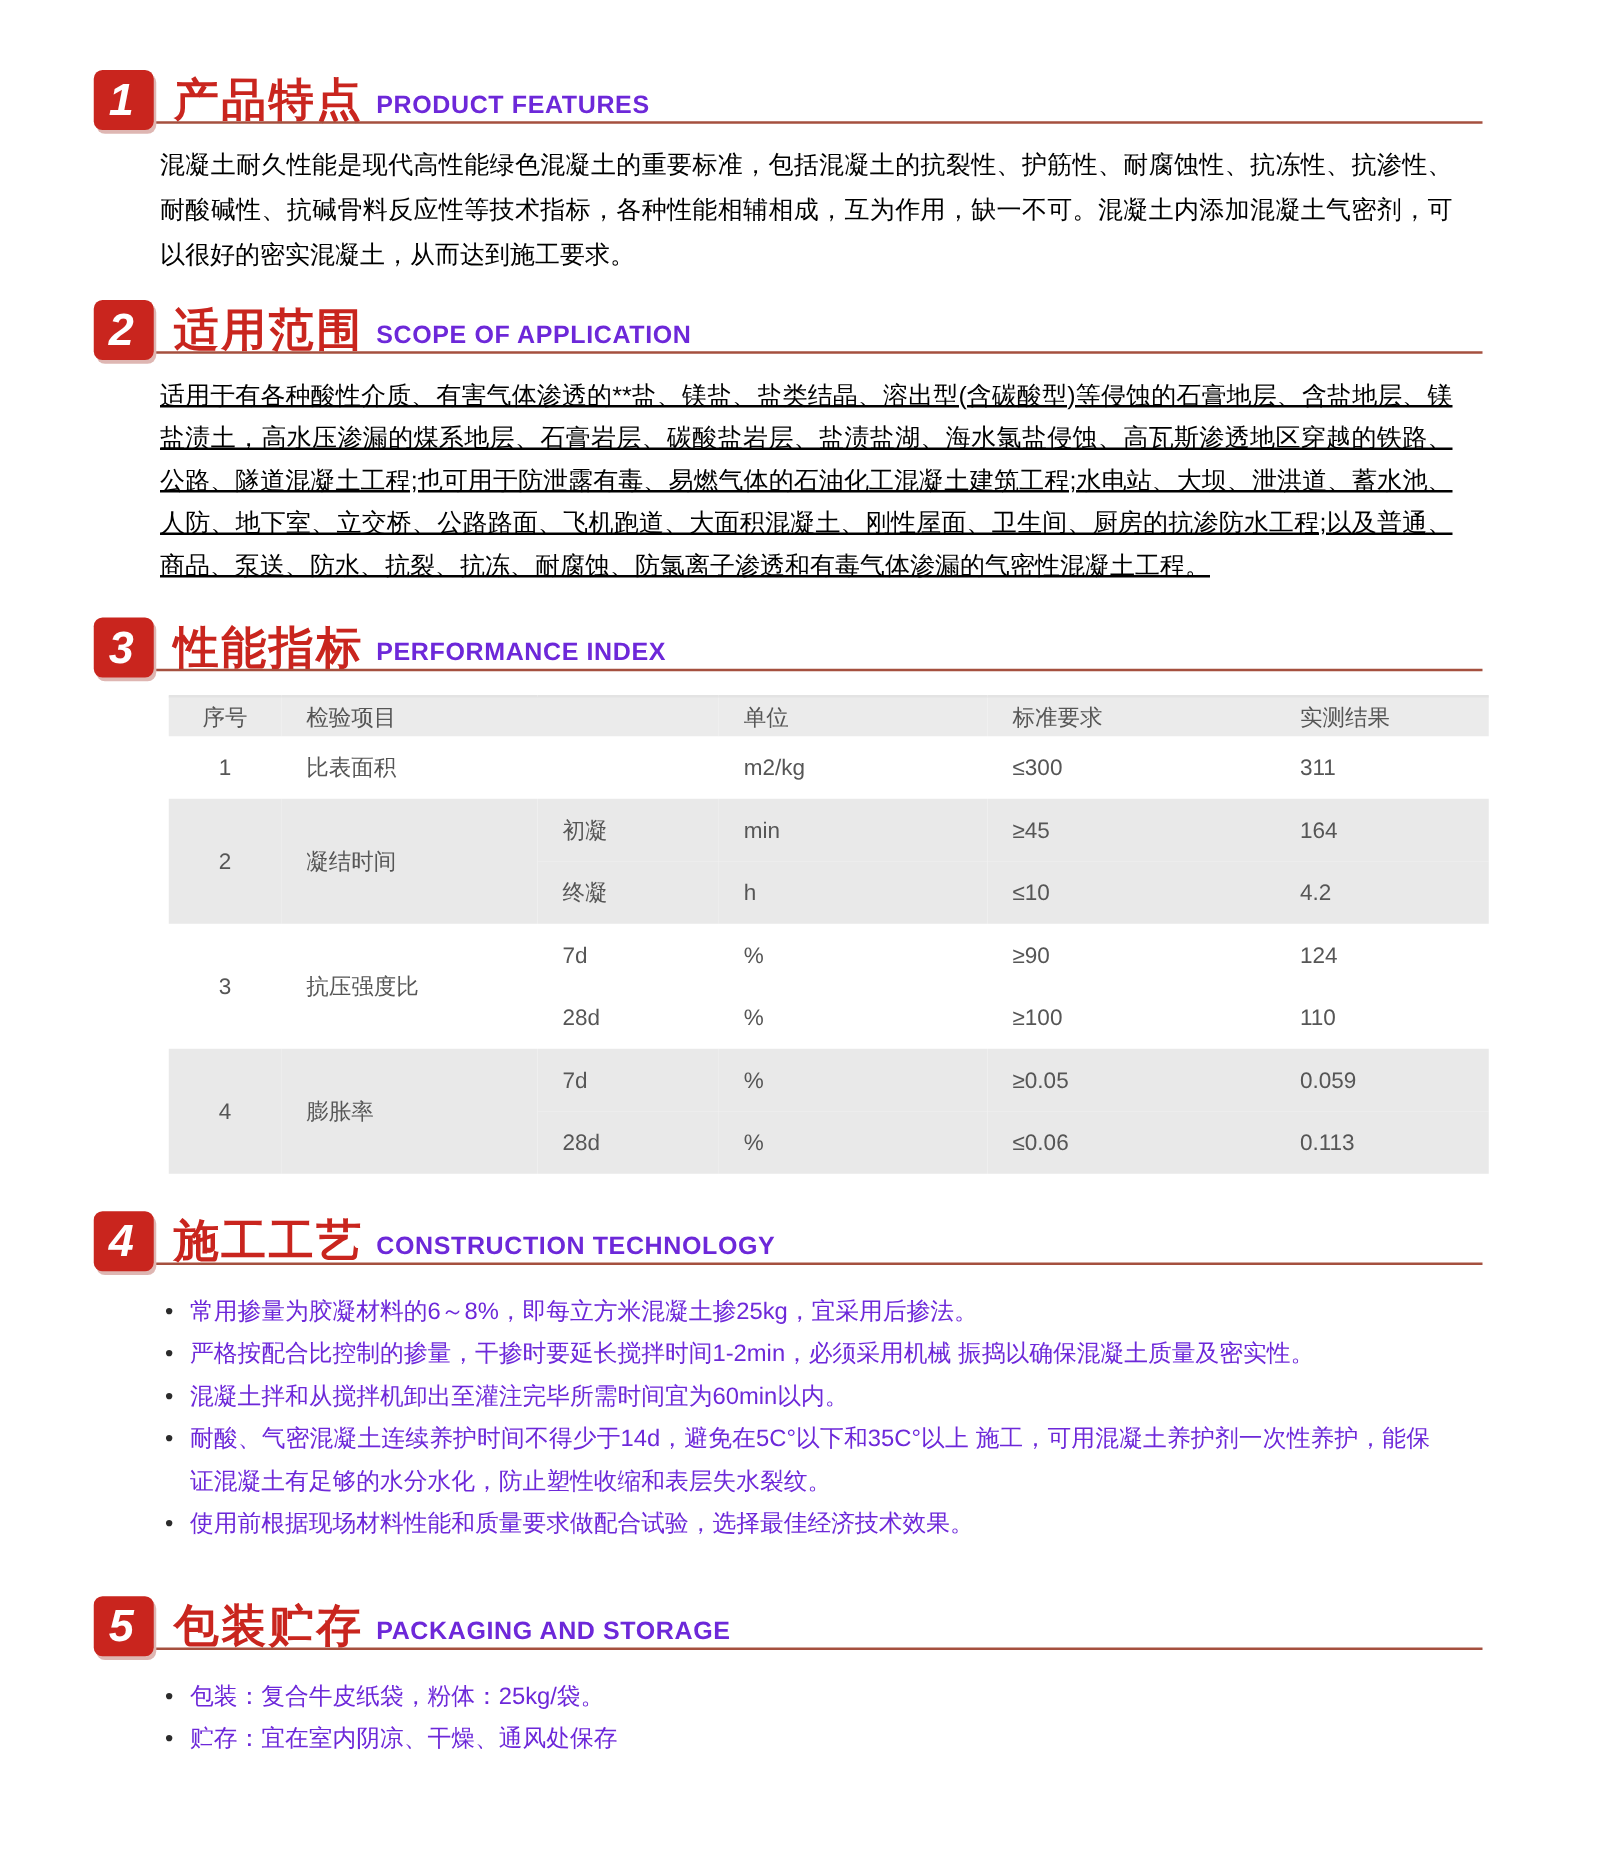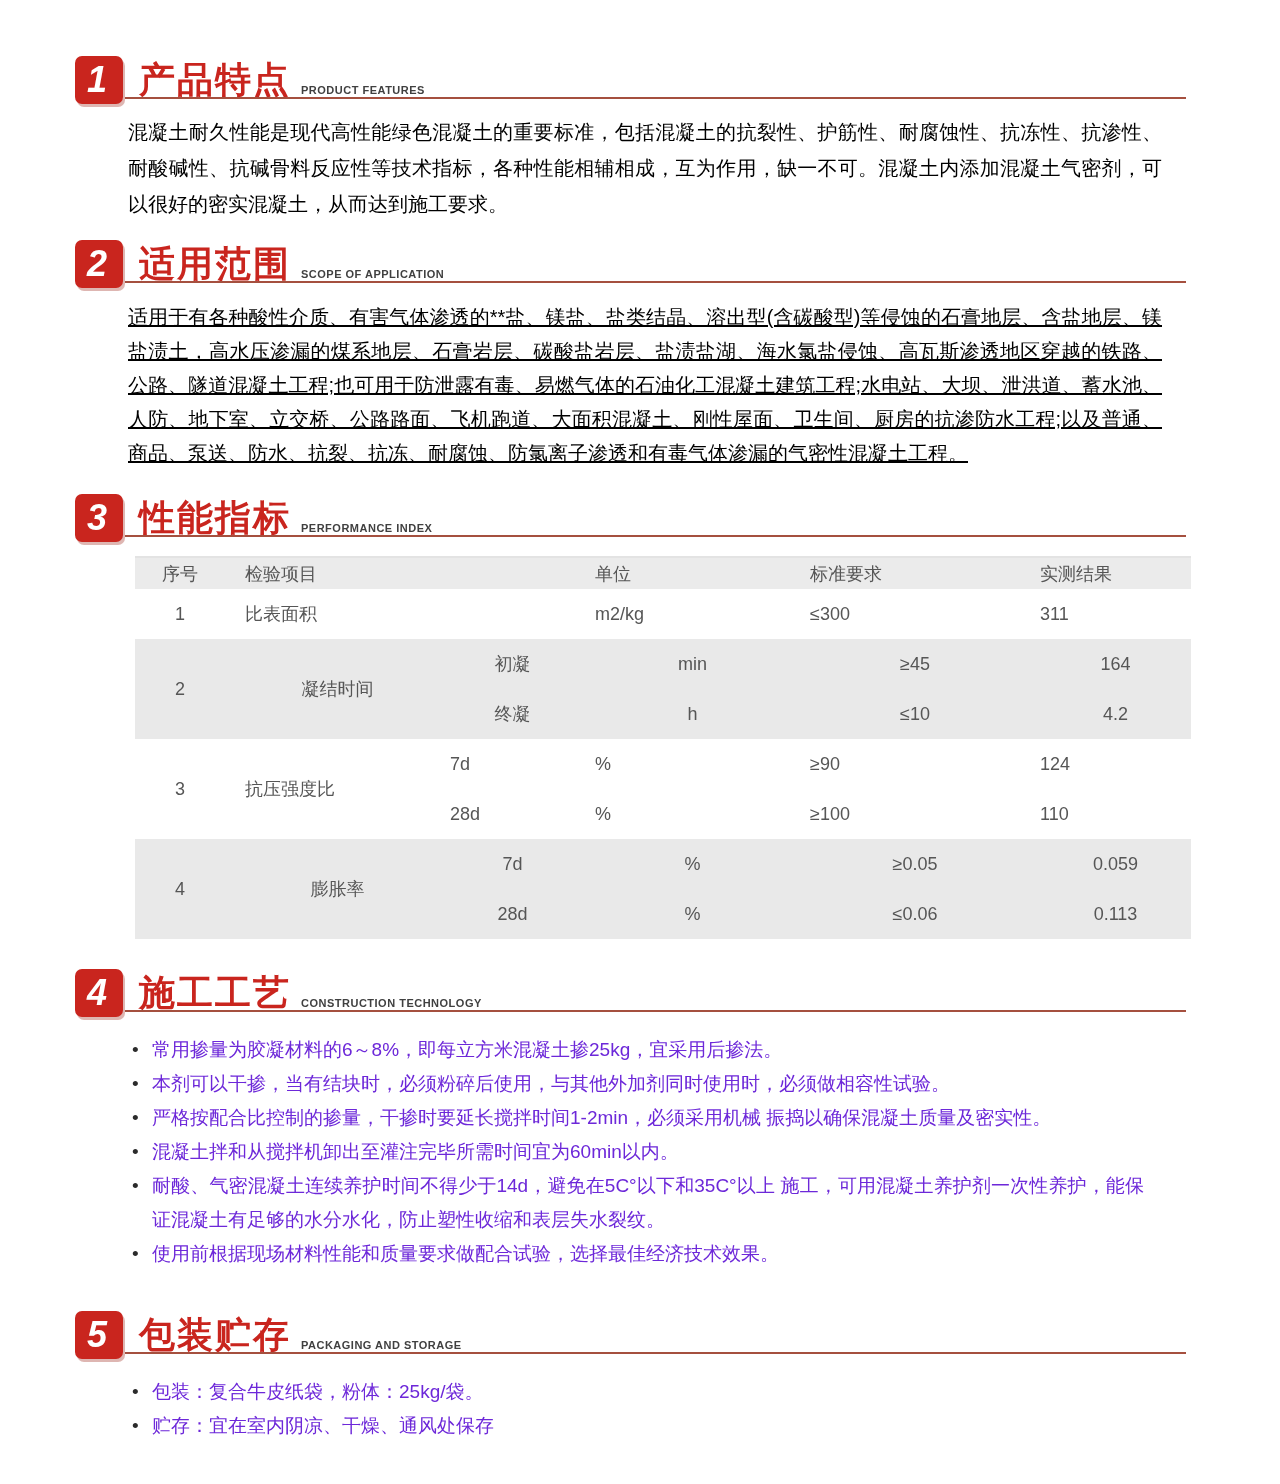--- a/index.html
+++ b/index.html
@@ -41,23 +41,23 @@
   }
   .zh-title {
     font-size: 36px;
     font-weight: 700;
     color: #c9251e;
     letter-spacing: 2px;
     line-height: 1.1;
     margin: 0 0 4px 16px;
   }
   .en-title {
-    font-size: 11px;
+    font-size: 20px;
     font-weight: 700;
-    color: #404040;
+    color: #6d28d9;
     letter-spacing: 0.5px;
     margin: 0 0 8px 10px;
     white-space: nowrap;
   }
   .rule {
     position: absolute;
     left: 50px; right: 0; bottom: 5px;
     height: 2px;
     background: #a5503f;
     z-index: 1;
@@ -109,21 +109,21 @@
     font-size: 18px;
     font-weight: normal;
     color: #565656;
     text-align: left;
     vertical-align: middle;
     padding: 0 0 0 20px;
   }
   .perf-table thead th { height: 32px; background: #ebebeb; }
   .perf-table td { height: 50px; }
   .col-no { text-align: center !important; padding-left: 0 !important; }
-  .row-gray td { background: #e9e9e9; text-align: center; }
+  .row-gray td { background: #e9e9e9; }
 </style>
 </head>
 <body>
 
 <div class="page">
 
   <section class="sec1">
     <header class="sec-head">
       <div class="badge">
         <span class="num">1</span>
@@ -233,21 +233,20 @@
     <header class="sec-head">
       <div class="badge">
         <span class="num">4</span>
       </div>
       <h2 class="zh-title">施工工艺</h2>
       <span class="en-title">CONSTRUCTION TECHNOLOGY</span>
       <div class="rule"></div>
     </header>
     <div class="bullets">
       <div class="bullet">常用掺量为胶凝材料的6～8%，即每立方米混凝土掺25kg，宜采用后掺法。</div>
-      <div class="bullet">本剂可以干掺，当有结块时，必须粉碎后使用，与其他外加剂同时使用时，必须做相容性试验。</div>
       <div class="bullet">严格按配合比控制的掺量，干掺时要延长搅拌时间1-2min，必须采用机械 振捣以确保混凝土质量及密实性。</div>
       <div class="bullet">混凝土拌和从搅拌机卸出至灌注完毕所需时间宜为60min以内。</div>
       <div class="bullet">耐酸、气密混凝土连续养护时间不得少于14d，避免在5C°以下和35C°以上 施工，可用混凝土养护剂一次性养护，能保证混凝土有足够的水分水化，防止塑性收缩和表层失水裂纹。</div>
       <div class="bullet">使用前根据现场材料性能和质量要求做配合试验，选择最佳经济技术效果。</div>
     </div>
   </section>
 
   <section class="sec5">
     <header class="sec-head">
       <div class="badge">

